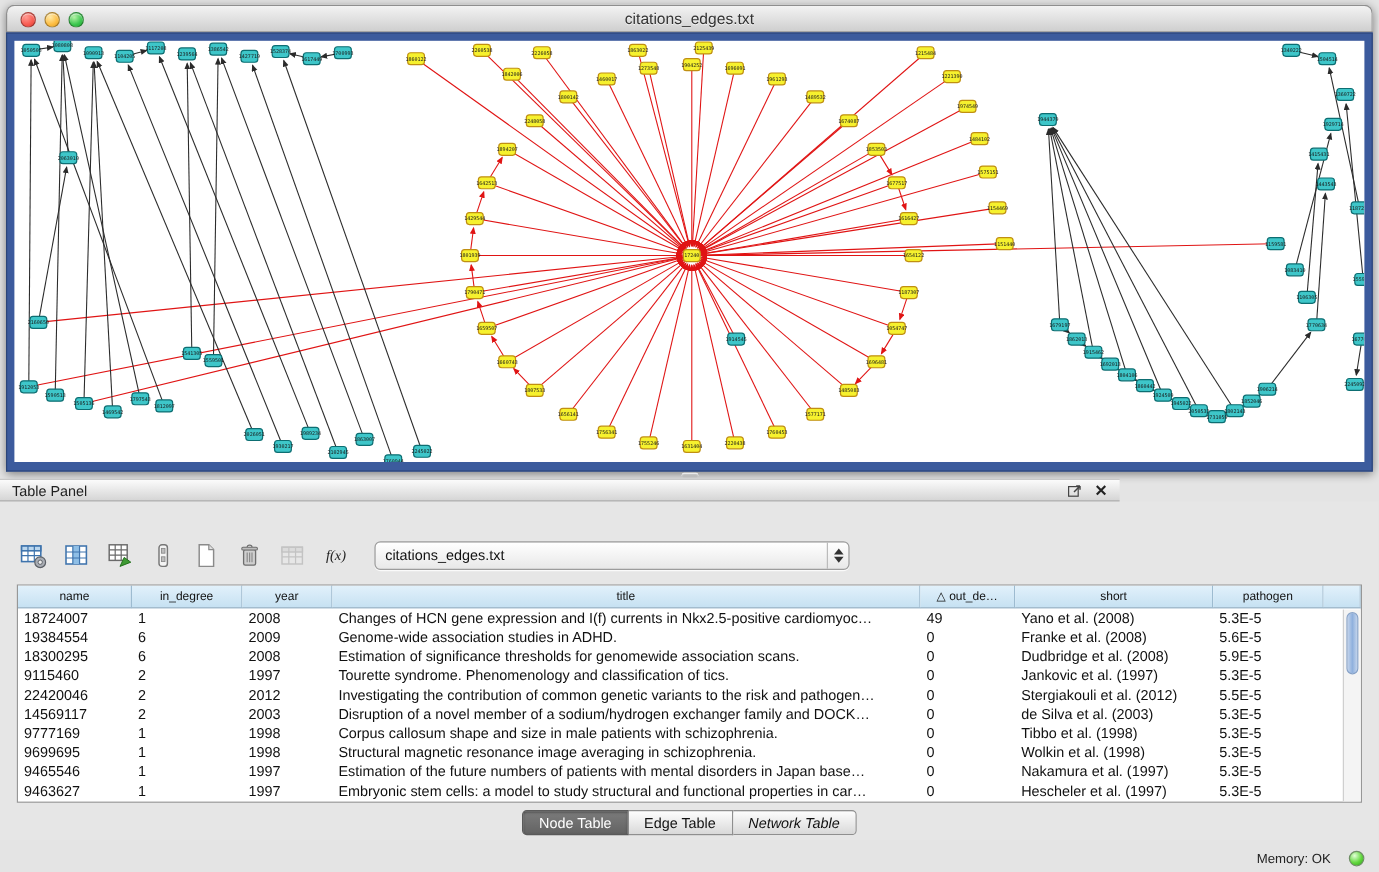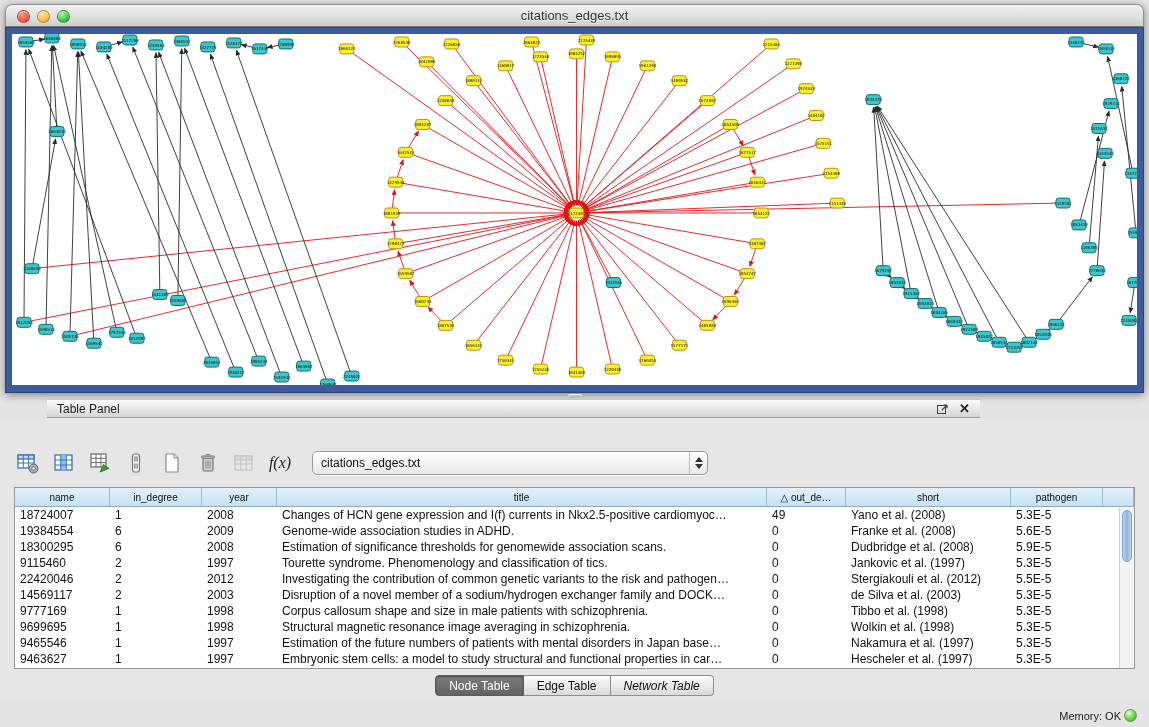--- a/index.html
+++ b/index.html
@@ -25,33 +25,33 @@
   .canvas { position:absolute; left:6px; top:6px; right:6px; bottom:7px; background:#ffffff; overflow:hidden; }
   .canvas svg { width:100%; height:100%; display:block; }
 
   
   .splitter { position:absolute; left:568px; top:394px; width:14px; height:4px; border-radius:2px;
     background:#bdbdbd; box-shadow:inset 0 1px 1px rgba(255,255,255,.8); }
 
   
   .panel-bar { position:absolute; left:0; top:399px; width:933px; height:19px;
     background:linear-gradient(#fbfbfb,#d5d5d5); border-top:1px solid #c8c8c8; border-bottom:1px solid #9e9e9e;
-    display:flex; align-items:center; justify-content:space-between; padding:0 10px;margin-left:47px; }
+    display:flex; align-items:center; justify-content:space-between; padding:0 10px; }
   .panel-title { font-size:12px; color:#222; }
   .bar-icons { display:flex; align-items:center; gap:10px; }
   .float-ic svg { display:block; }
   .close-ic { font-size:13px; font-weight:bold; color:#222; line-height:13px; cursor:default; }
 
   
   .panel-body { position:absolute; left:0; top:418px; width:1149px; height:282px; background:#e6e6e6; }
 
   .toolbar { position:absolute; left:14px; top:448px; height:30px; display:flex; align-items:center; gap:8px; }
   .tbtn { width:28px; height:28px; border:none; background:transparent; display:flex;
     align-items:center; justify-content:center; border-radius:4px; }
-  .fx-label { font-family:"Liberation Serif", serif; font-style:italic; font-size:16px; color:#222; }
+  .fx-label { font-family:"Liberation Serif", serif; font-style:italic; font-size:12px; color:#222; }
   .combo { margin-left:10px; width:396px; height:24px; border:1px solid #9c9c9c; border-radius:5px;
     background:linear-gradient(#ffffff,#e8e8e8); display:flex; align-items:center; position:relative;
     box-shadow:0 1px 0 rgba(255,255,255,.8); }
   .combo-text { flex:1; font-size:12px; color:#111; padding:0 8px; white-space:nowrap; overflow:hidden; }
   .combo-stepper { width:18px; height:100%; border-left:1px solid #bbb; display:flex; flex-direction:column;
     align-items:center; justify-content:center; gap:2px; }
   .combo-stepper .up { width:0; height:0; border-left:4px solid transparent; border-right:4px solid transparent;
     border-bottom:5px solid #333; }
   .combo-stepper .dn { width:0; height:0; border-left:4px solid transparent; border-right:4px solid transparent;
     border-top:5px solid #333; }
@@ -74,21 +74,21 @@
   
   .tabs { position:absolute; left:0; top:675px; width:1149px; display:flex; justify-content:center; }
   .tab { height:21px; padding:0 13px; font-size:12px; font-family:"Liberation Sans",sans-serif;
     border:1px solid #8f8f8f; border-left-width:0; background:linear-gradient(#fdfdfd,#d9d9d9); color:#111; }
   .tab:first-child { border-left-width:1px; border-radius:4px 0 0 4px; }
   .tab:last-child { border-radius:0 4px 4px 0;font-style:italic; }
   .tab.sel { background:linear-gradient(#7c7c7c,#636363); color:#fff; border-color:#5a5a5a;
     box-shadow:inset 0 1px 2px rgba(0,0,0,.4); }
 
   
-  .status { position:absolute; right:12px; bottom:5px; display:flex; align-items:center; gap:3px; }
+  .status { position:absolute; right:12px; bottom:5px; display:flex; align-items:center; gap:15px; }
   .status-label { font-size:11px; color:#222; }
   .mem-dot { width:13px; height:13px; border-radius:50%; border:1px solid #6f8f66;
     background:radial-gradient(circle at 35% 28%, #e3ffd8, #62d83e 55%, #2f9e1d); }
 </style>
 </head>
 <body>
 
 <div class="screen">
 
   <div class="net-window">

